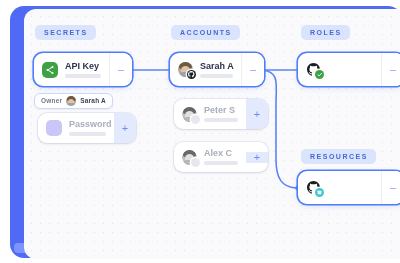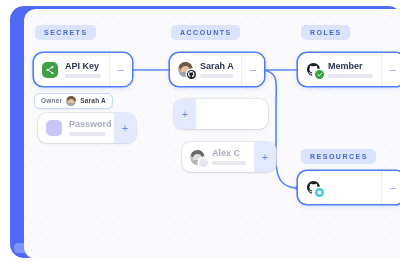--- a/index.html
+++ b/index.html
@@ -199,24 +199,38 @@
         </span>
         <span class="card-texts">
           <span class="card-title">Sarah A</span>
           <span class="skel wide"></span>
         </span>
       </div>
       <div class="act minus">–</div>
     </div>
 
     <div class="card" style="left:150px;top:90px;width:94px;height:30px;">
+      <div class="card-body">
+        <span class="icn gh-wrap">
+          <span class="avatar gray">
+              <i class="hair"></i>
+              <i class="face"></i>
+              <i class="shirt"></i>
+            </span>
+          <span class="badge" style="background:#e7e8ef;box-shadow:0 0 0 1.4px #fff;"></span>
+        </span>
+        <span class="card-texts">
+          <span class="card-title muted">Peter S</span>
+          <span class="skel wide"></span>
+        </span>
+      </div>
       <div class="act plus">+</div>
     </div>
 
-    <div class="card" style="left:158px;top:133px;width:94px;height:30px;">
+    <div class="card" style="left:150px;top:133px;width:94px;height:30px;align-items:center;">
       <div class="card-body">
         <span class="icn gh-wrap">
           <span class="avatar gray">
               <i class="hair"></i>
               <i class="face"></i>
               <i class="shirt"></i>
             </span>
           <span class="badge" style="background:#e7e8ef;box-shadow:0 0 0 1.4px #fff;"></span>
         </span>
         <span class="card-texts">
@@ -232,24 +246,20 @@
         <span class="icn gh-wrap">
           <svg class="gh" viewBox="0 0 16 16" fill="#1b1f24">
               <path d="M8 0C3.58 0 0 3.58 0 8c0 3.54 2.29 6.53 5.47 7.59.4.07.55-.17.55-.38 0-.19-.01-.82-.01-1.49-2.01.37-2.53-.49-2.69-.94-.09-.23-.48-.94-.82-1.13-.28-.15-.68-.52-.01-.53.63-.01 1.08.58 1.23.82.72 1.21 1.87.87 2.33.66.07-.52.28-.87.51-1.07-1.78-.2-3.64-.89-3.64-3.95 0-.87.31-1.59.82-2.15-.08-.2-.36-1.02.08-2.12 0 0 .67-.21 2.2.82.64-.18 1.32-.27 2-.27s1.36.09 2 .27c1.53-1.04 2.2-.82 2.2-.82.44 1.1.16 1.92.08 2.12.51.56.82 1.27.82 2.15 0 3.07-1.87 3.75-3.65 3.95.29.25.54.73.54 1.48 0 1.07-.01 1.93-.01 2.2 0 .21.15.46.55.38A8.012 8.012 0 0 0 16 8c0-4.42-3.58-8-8-8z"></path>
             </svg>
           <span class="badge green">
             <svg width="5.5" height="5.5" viewBox="0 0 24 24" fill="none" stroke="#ffffff" stroke-width="4" stroke-linecap="round" stroke-linejoin="round">
                 <polyline points="20 6 9 17 4 12"></polyline>
               </svg>
           </span>
         </span>
-        <span class="card-texts">
-          <span class="card-title">Member</span>
-          <span class="skel wide"></span>
-        </span>
       </div>
       <div class="act minus">–</div>
     </div>
 
     <div class="card active" style="left:274px;top:162px;width:106px;height:33px;">
       <div class="card-body">
         <span class="icn gh-wrap">
           <svg class="gh" viewBox="0 0 16 16" fill="#1b1f24">
               <path d="M8 0C3.58 0 0 3.58 0 8c0 3.54 2.29 6.53 5.47 7.59.4.07.55-.17.55-.38 0-.19-.01-.82-.01-1.49-2.01.37-2.53-.49-2.69-.94-.09-.23-.48-.94-.82-1.13-.28-.15-.68-.52-.01-.53.63-.01 1.08.58 1.23.82.72 1.21 1.87.87 2.33.66.07-.52.28-.87.51-1.07-1.78-.2-3.64-.89-3.64-3.95 0-.87.31-1.59.82-2.15-.08-.2-.36-1.02.08-2.12 0 0 .67-.21 2.2.82.64-.18 1.32-.27 2-.27s1.36.09 2 .27c1.53-1.04 2.2-.82 2.2-.82.44 1.1.16 1.92.08 2.12.51.56.82 1.27.82 2.15 0 3.07-1.87 3.75-3.65 3.95.29.25.54.73.54 1.48 0 1.07-.01 1.93-.01 2.2 0 .21.15.46.55.38A8.012 8.012 0 0 0 16 8c0-4.42-3.58-8-8-8z"></path>
             </svg>

